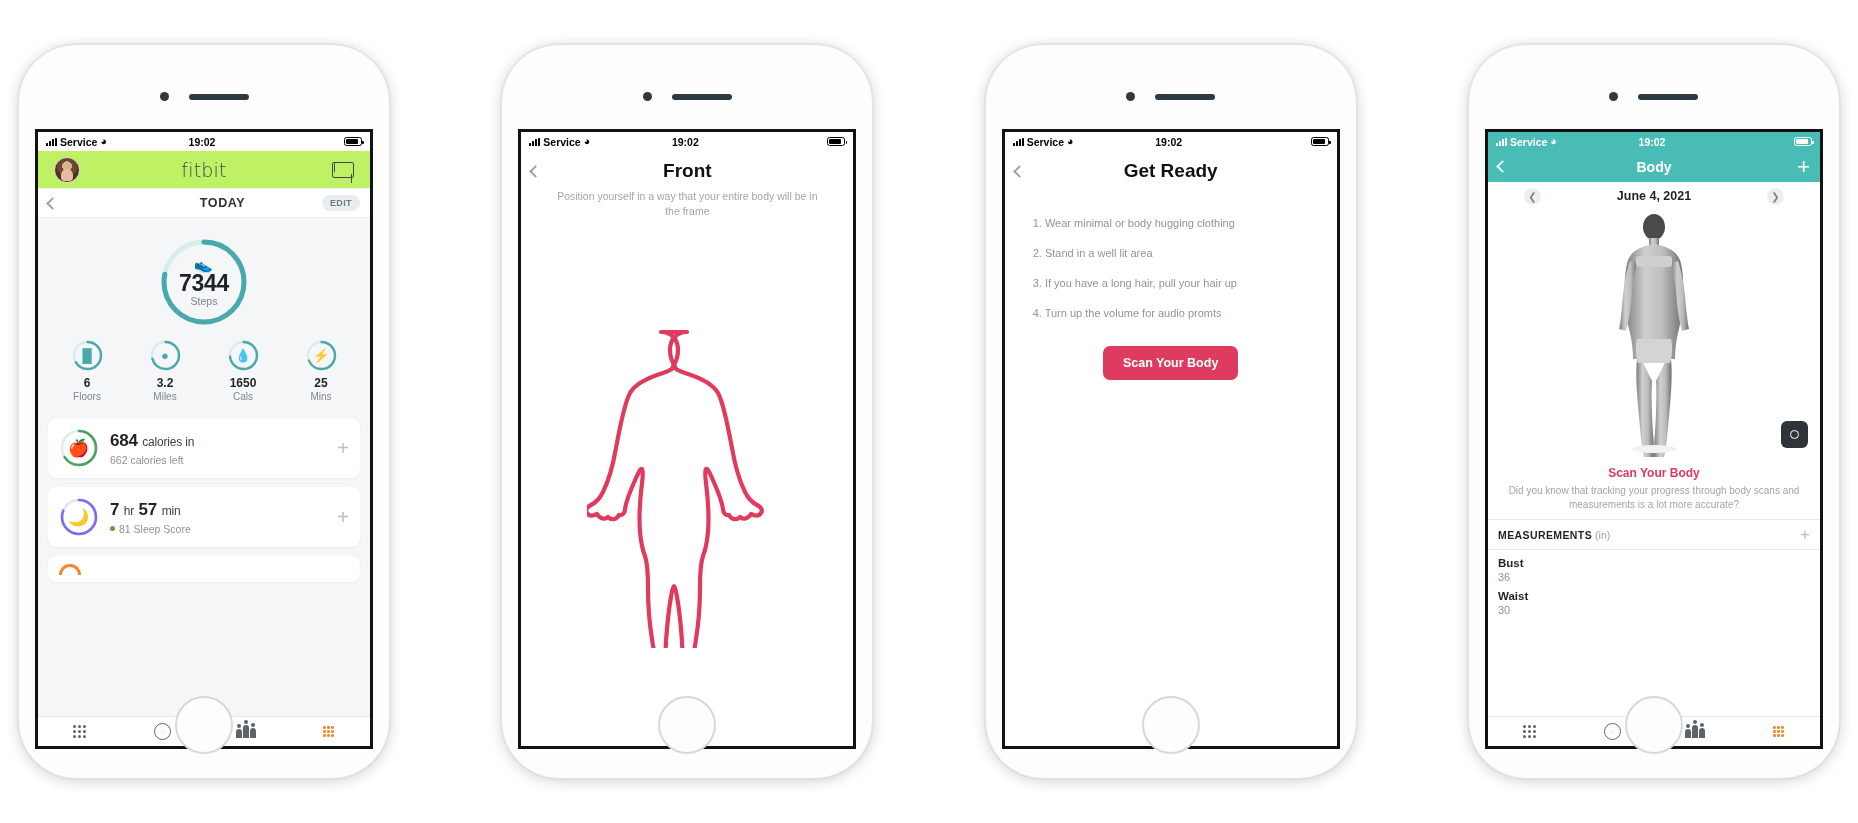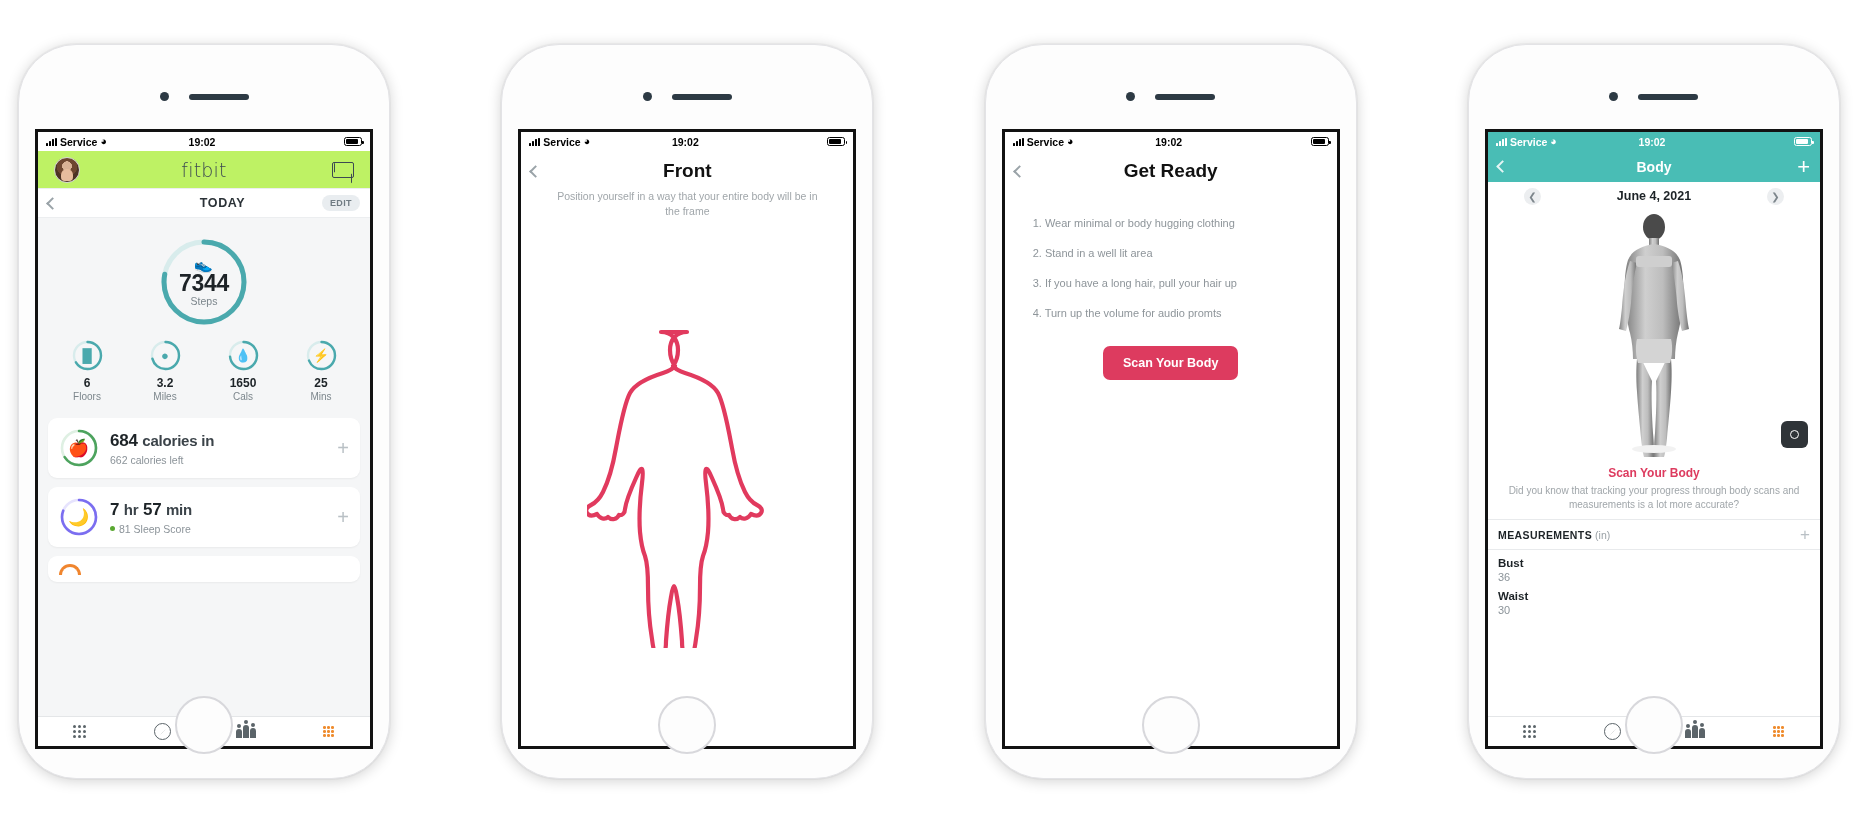--- a/index.html
+++ b/index.html
@@ -111,21 +111,21 @@
   .stat .mini{width:31px;height:31px;position:relative;}
   .stat .glyph{position:absolute;inset:0;display:flex;align-items:center;justify-content:center;font-size:13px;color:#4aa9ad;}
   .stat .sv{font-size:12px;font-weight:bold;color:#1d2327;margin-top:5px;}
   .stat .sl{font-size:10px;color:#7c868c;margin-top:1px;}
   .cards{margin-top:16px;padding:0 10px;display:flex;flex-direction:column;gap:9px;}
   .card{background:#fff;border-radius:9px;display:flex;align-items:center;padding:10px 11px;box-shadow:0 1px 2px rgba(0,0,0,.05);}
   .card .icon-ring{width:40px;height:40px;position:relative;flex:0 0 40px;}
   .card .icon-ring .g{position:absolute;inset:0;display:flex;align-items:center;justify-content:center;font-size:17px;}
   .card .txt{margin-left:11px;flex:1;}
   .card .l1{font-size:17px;font-weight:bold;color:#1d2327;letter-spacing:-.2px;}
-  .card .l1 small{font-size:15px;font-weight:bold;color:#3b4349;margin-top:12px;}
+  .card .l1 small{font-size:12px;font-weight:normal;color:#3b4349;margin-top:12px;}
   .card .l2{font-size:10.5px;color:#8b9399;margin-top:3px;display:flex;align-items:center;gap:4px;}
   .dot-green{width:5px;height:5px;border-radius:50%;background:#5aa832;display:inline-block;}
   .plus-lt{font-size:20px;color:#b9c0c5;font-weight:300;line-height:1;}
   .card-peek{margin:9px 10px 0;background:#fff;border-radius:9px;height:26px;display:flex;align-items:center;padding:0 11px;box-shadow:0 1px 2px rgba(0,0,0,.05);overflow:hidden;}
   .peek-arc{width:22px;height:11px;border:3px solid #f0852e;border-bottom:none;border-radius:22px 22px 0 0;}
 
   
   .tabbar{height:30px;flex:0 0 30px;display:flex;align-items:center;justify-content:space-around;border-top:1px solid #e4e6e8;background:#fff;}
   .tab{width:38px;height:22px;display:flex;align-items:center;justify-content:center;}
   .dots{display:grid;grid-template-columns:repeat(3,3px);gap:2px;}

